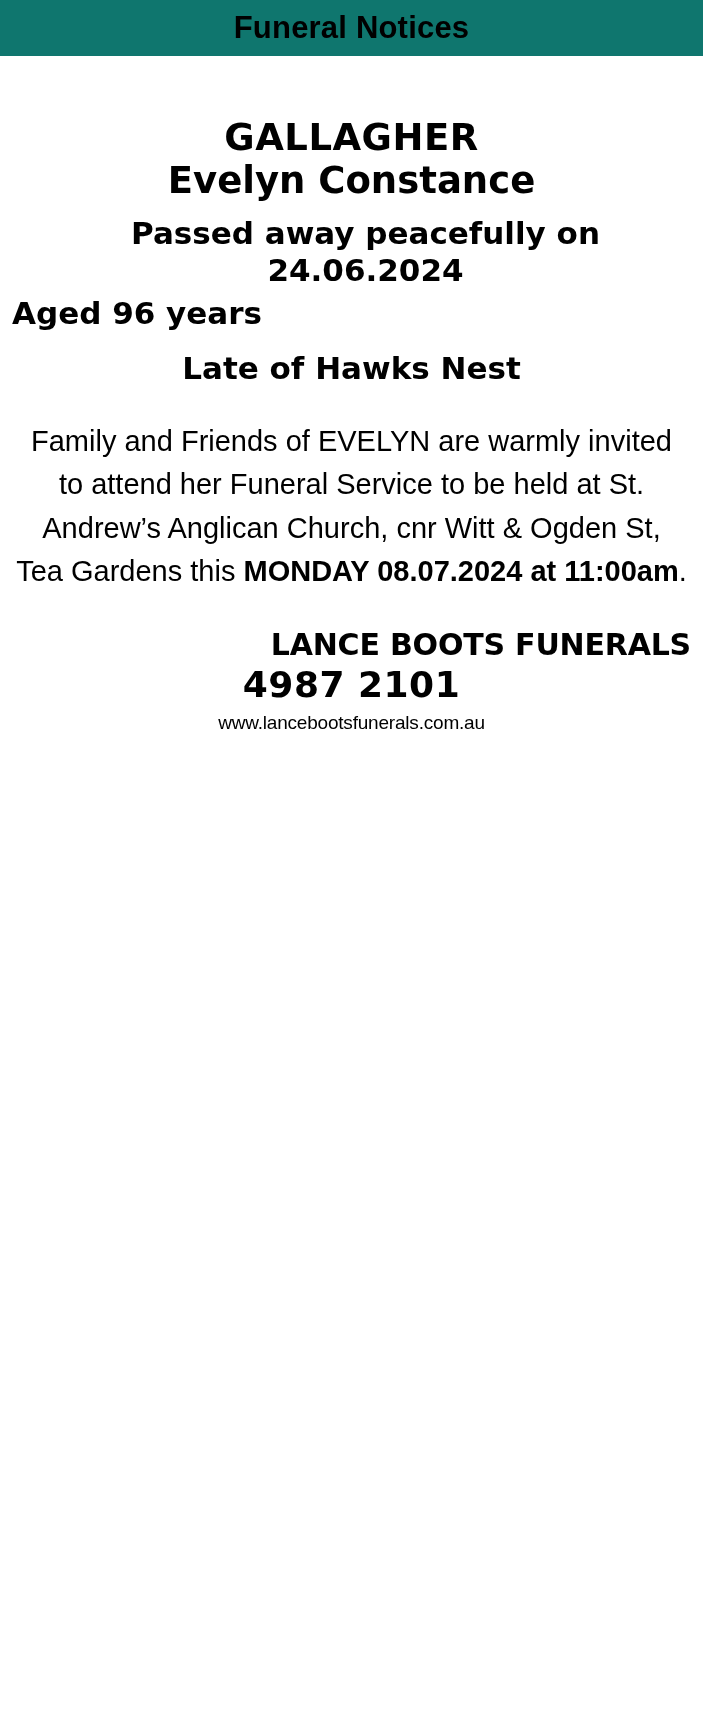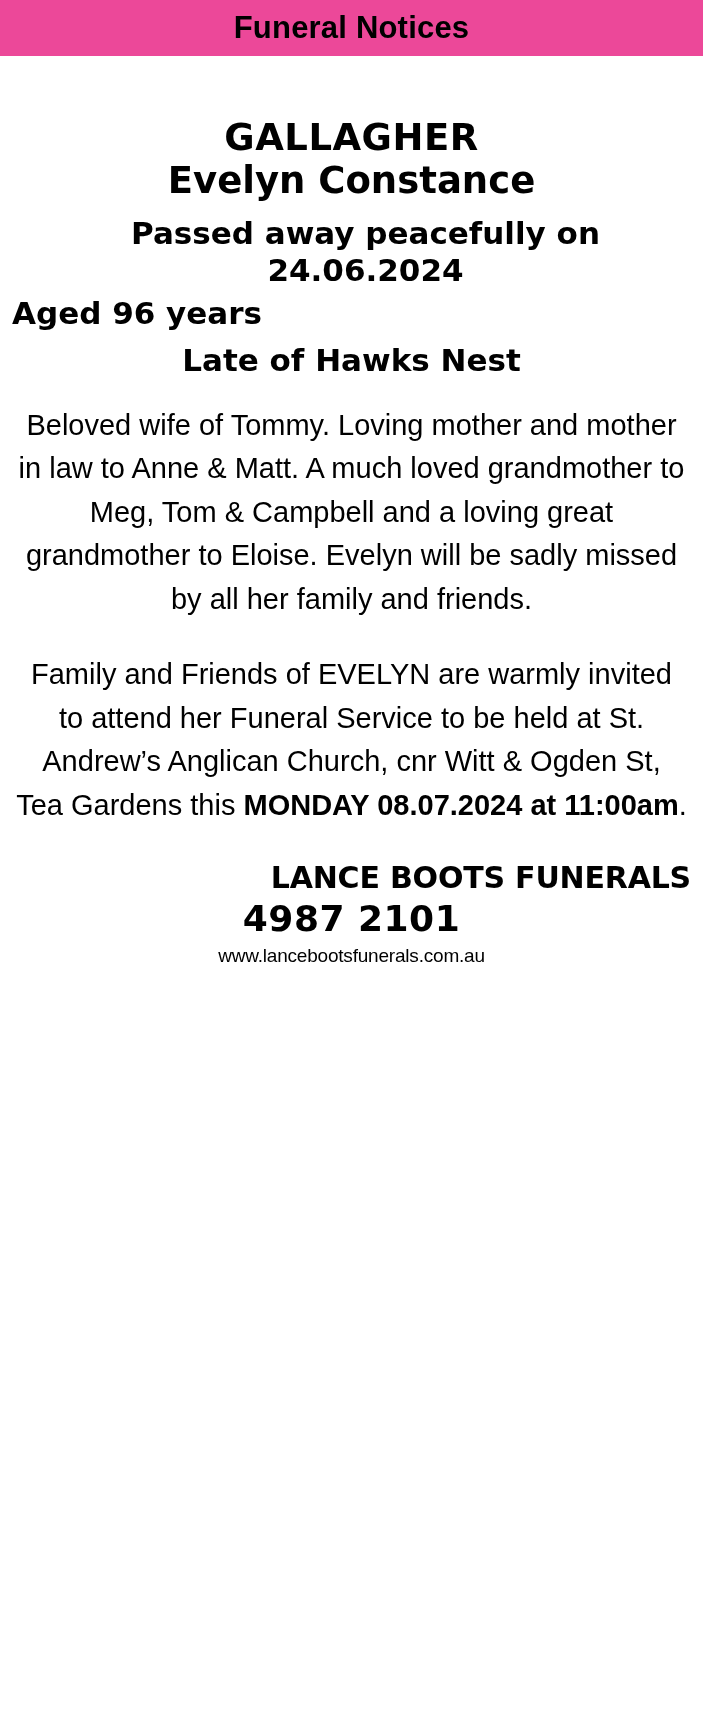--- a/index.html
+++ b/index.html
@@ -16,21 +16,21 @@
   }
   .page {
     width: 703px;
     height: 1723px;
     position: relative;
     background: #ffffff;
   }
   .section-header {
     width: 703px;
     height: 56px;
-    background: #ec4899;
+    background: #0f766e;
     display: flex;
     align-items: center;
     justify-content: center;
   }
   .section-header-title {
     font-size: 31px;
     font-weight: bold;
     letter-spacing: 0.2px;
     color: #000000;
     font-family: "Liberation Sans", sans-serif;
@@ -74,21 +74,21 @@
     font-family: "DejaVu Sans", sans-serif;
     line-height: 1.2;
     margin-top: 6px;
   }
   .late-of-line {
     text-align: center;
     font-size: 31px;
     font-weight: bold;
     font-family: "DejaVu Sans", sans-serif;
     line-height: 1.2;
-    margin-top: 10px;
+    margin-top: 18px;
   }
   .body-para {
     text-align: center;
     font-size: 29px;
     line-height: 1.5;
     font-family: "Liberation Sans", sans-serif;
     margin-top: 24px;
     padding: 0 6px;
   }
   .service-para {
@@ -142,21 +142,20 @@
     <div class="surname">GALLAGHER</div>
 
     <div class="given-names">Evelyn Constance</div>
 
     <div class="passed-line">Passed away peacefully on 24.06.2024</div>
 
     <div class="aged-line">Aged 96 years</div>
 
     <div class="late-of-line">Late of Hawks Nest</div>
 
-    <div class="body-para">Beloved wife of Tommy. Loving mother and mother in law to Anne &amp; Matt. A much loved grandmother to Meg, Tom &amp; Campbell and a loving great grandmother to Eloise. Evelyn will be sadly missed by all her family and friends.</div>
 
     <div class="service-para">
       <span>Family and Friends of EVELYN are warmly invited to attend her Funeral Service to be held at St. Andrew’s Anglican Church, cnr Witt &amp; Ogden St, Tea Gardens this </span><span class="service-emph">MONDAY 08.07.2024 at 11:00am</span><span>.</span>
     </div>
 
     <div class="director-name">LANCE BOOTS FUNERALS</div>
 
     <div class="director-phone">4987 2101</div>
 
     <div class="director-web">www.lancebootsfunerals.com.au</div>

